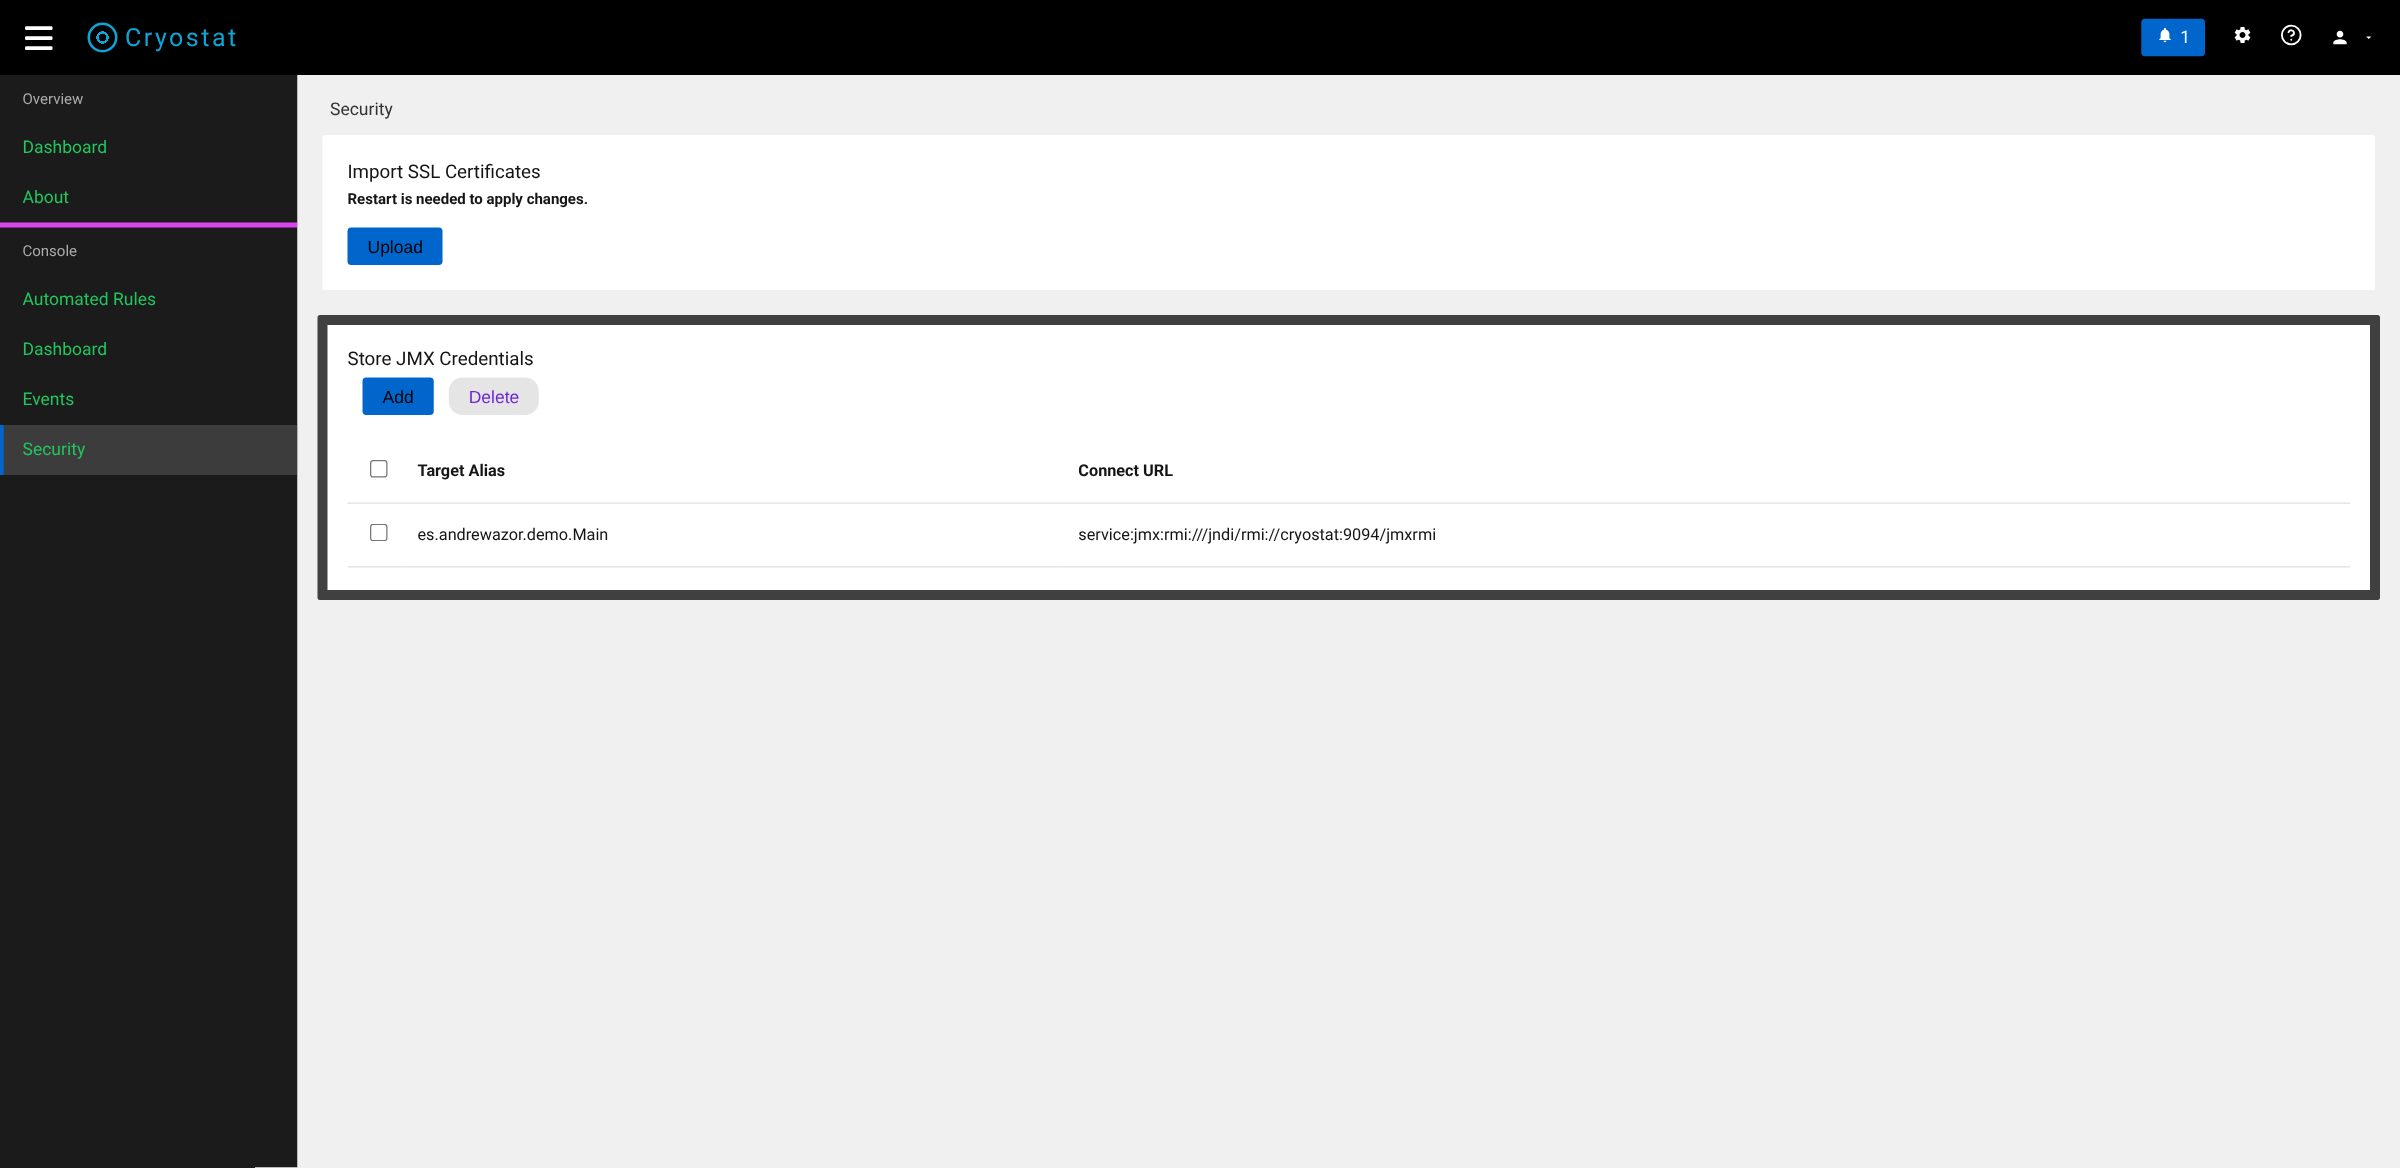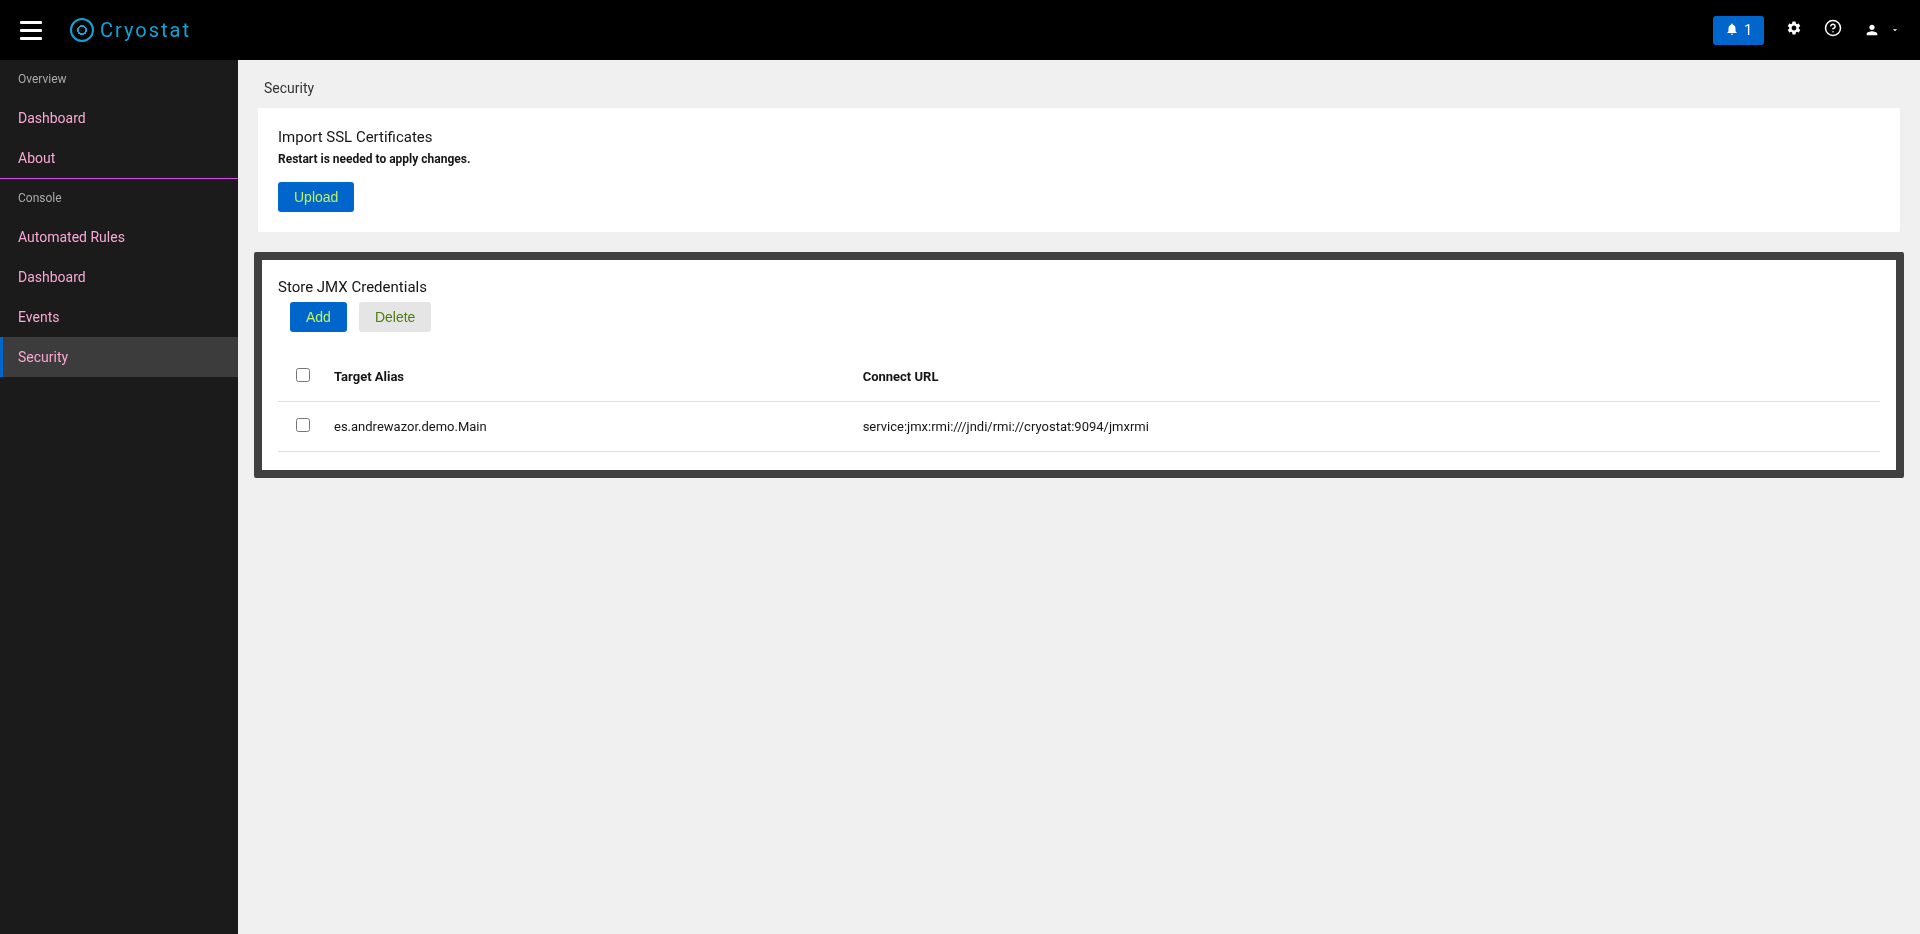--- a/index.html
+++ b/index.html
@@ -100,31 +100,31 @@
       display: flex;
       height: calc(934px - 60px);
     }
     .sidebar {
       width: 238px;
       background: #1b1b1b;
       color: #fff;
       overflow-y: auto;
     }
     .sidebar-section {
-      border-bottom: 1px solid #d946ef;
+      border-bottom: 4px solid #d946ef;
     }
     .sidebar-section-title {
       padding: 12px 18px;
       font-size: 12px;
       color: #aaa;
     }
     .sidebar-item {
       padding: 12px 18px;
       font-size: 14px;
-      color: #f9a8d4;
+      color: #22c55e;
       cursor: pointer;
     }
     .sidebar-item.active {
       background: #3c3c3c;
       border-left: 3px solid #0066cc;
       padding-left: 15px;
     }
     .content {
       flex: 1;
       background: #f0f0f0;
@@ -163,26 +163,27 @@
     }
     .btn {
       padding: 7px 16px;
       border: none;
       border-radius: 3px;
       font-size: 14px;
       cursor: pointer;
     }
     .btn-primary {
       background: #0066cc;
-      color: #bef264;
+      color: #000000;
     }
     .btn-secondary {
       background: #e5e5e5;
-      color: #4d7c0f;
+      color: #6d28d9;
       cursor: not-allowed;
+      border-radius: 11px;
     }
     .btn-group {
       display: flex;
       gap: 12px;
       margin-bottom: 20px;
       padding-left: 12px;
     }
     .table {
       width: 100%;
       border-collapse: collapse;

